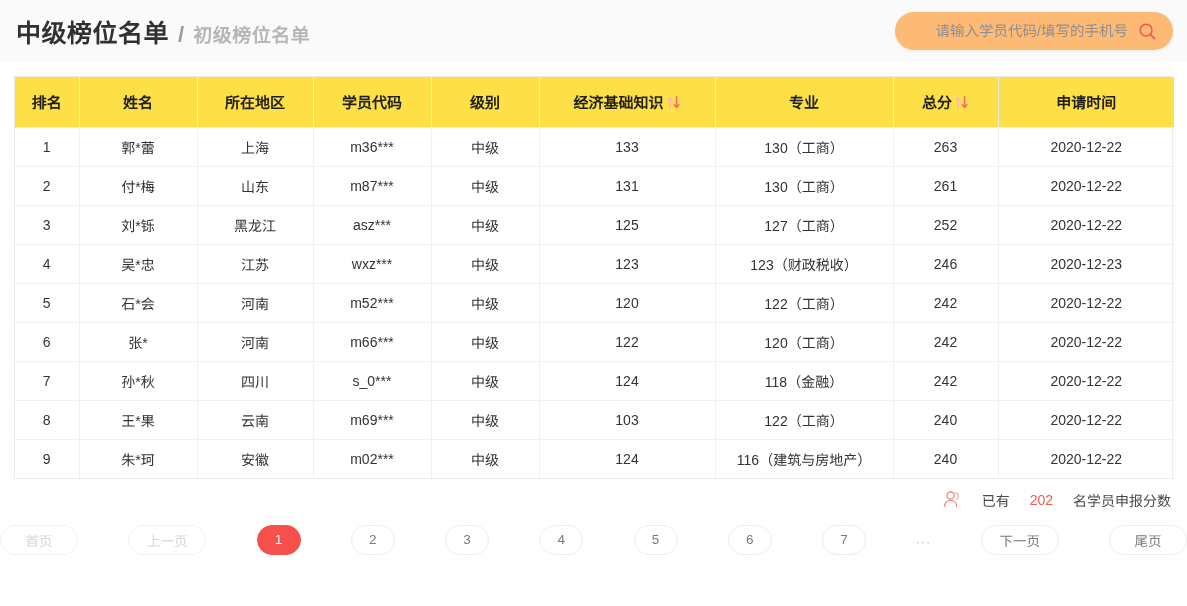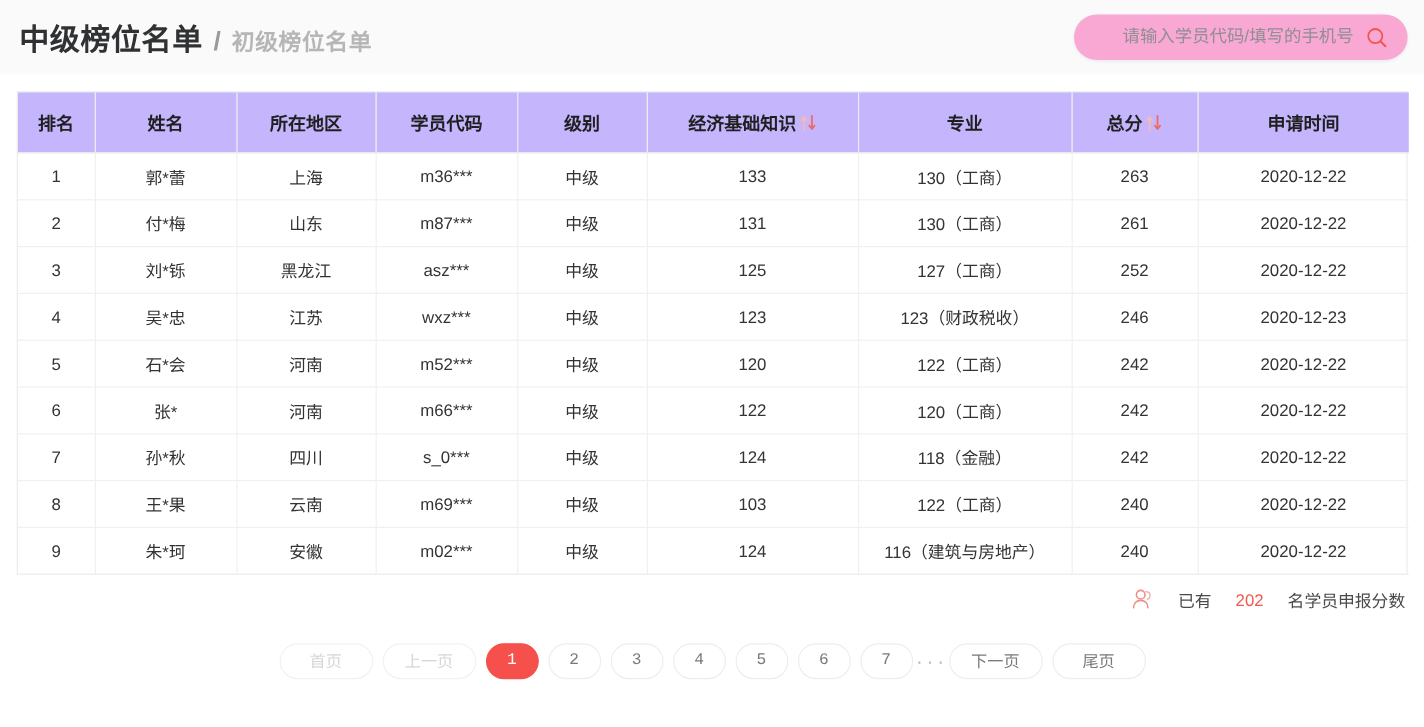--- a/index.html
+++ b/index.html
@@ -51,21 +51,21 @@
     letter-spacing: 0.5px;
   }
 
   .search-box {
     display: flex;
     align-items: center;
     justify-content: flex-end;
     gap: 10px;
     width: 278px;
     height: 38px;
-    background: #f9a8d4;
+    background: #fdba74;
     border-radius: 19px;
     padding: 0 16px 0 20px;
     box-shadow: 0 1px 3px rgba(0,0,0,0.07);
   }
   .search-input {
     border: none;
     outline: none;
     background: transparent;
     font-family: "Liberation Sans", "DejaVu Sans", sans-serif;
     font-size: 14.5px;
@@ -83,21 +83,21 @@
     border: 1px solid #ebebeb;
     border-bottom: none;
     background: #fff;
   }
   table.rank-table {
     width: 100%;
     border-collapse: collapse;
     table-layout: fixed;
   }
   table.rank-table th {
-    background: #c4b5fd;
+    background: #fde047;
     font-size: 15px;
     font-weight: bold;
     color: #1f1f1f;
     height: 50px;
     border-right: 1px solid #ebebeb;
     border-bottom: 1px solid #ebebeb;
     text-align: center;
     padding: 0 2px;
     white-space: nowrap;
   }
@@ -144,24 +144,23 @@
     font-size: 14px;
     color: #4a4a4a;
   }
   .footer-note .count { color: #f05a4f; }
   .person-icon { line-height: 0; }
 
   
   .pagination {
     display: flex;
     align-items: center;
-    justify-content: center;
+    justify-content: space-between;
     gap: 8px;
-    margin-top: 26px;
-    font-family: Liberation Mono, monospace;
+    margin-top: 15px;
   }
   .pg {
     display: inline-flex;
     align-items: center;
     justify-content: center;
     min-width: 44px;
     height: 30px;
     padding: 0 12px;
     border: 1px solid #ededed;
     border-radius: 15px;

